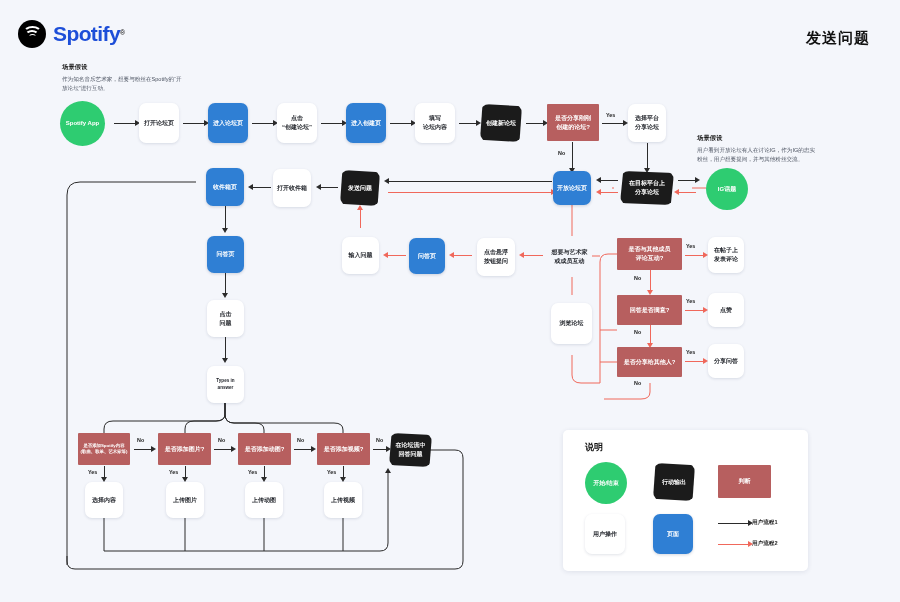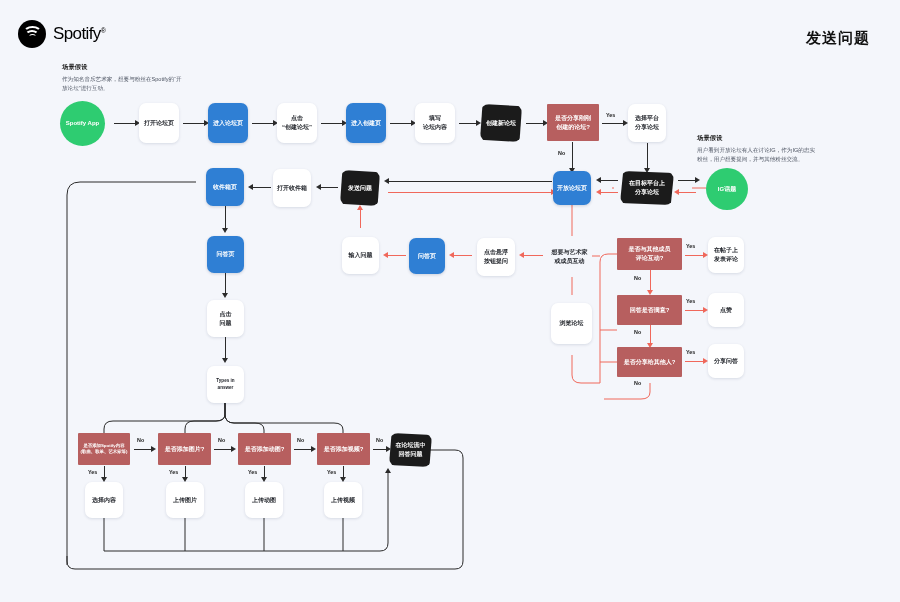--- a/index.html
+++ b/index.html
@@ -11,21 +11,21 @@
   }
   #root { position: relative; width: 900px; height: 602px; }
 
   
   .logo-wrap { position: absolute; left: 18px; top: 20px; display: flex; align-items: center; gap: 7px; }
   .logo-mark { width: 28px; height: 28px; border-radius: 50%; background: #000; position: relative; flex: none; }
   .logo-mark i { position: absolute; display: block; border: 2.2px solid #fff; border-left-color: transparent; border-right-color: transparent; border-bottom-color: transparent; border-radius: 50%; }
   .logo-mark i:nth-child(1) { width: 19px; height: 14px; left: 4.5px; top: 6px; }
   .logo-mark i:nth-child(2) { width: 14px; height: 11px; left: 7px; top: 10px; border-width: 2px; }
   .logo-mark i:nth-child(3) { width: 9px; height: 8px; left: 9.5px; top: 14px; border-width: 1.8px; }
-  .logo-text { font-size: 17px; font-weight: normal; letter-spacing: -0.6px; color: #000000; }
+  .logo-text { font-size: 21px; font-weight: bold; letter-spacing: -0.6px; color: #1d4ed8; }
   .logo-tm { font-size: 7px; vertical-align: super; color: #000; }
   .page-title { position: absolute; right: 30px; top: 29px; font-size: 15px; font-weight: bold; color: #111; letter-spacing: 1px; }
 
   
   .note { position: absolute; width: 140px; }
   .note .note-title { font-size: 6.2px; font-weight: bold; color: #1b1b1b; margin-bottom: 3px; letter-spacing: .2px; }
   .note .note-body { font-size: 5.6px; line-height: 1.65; color: #4b5260; }
   #note-left { left: 62px; top: 63px; width: 120px; }
   #note-right { left: 697px; top: 134px; width: 120px; }
 
@@ -313,14 +313,33 @@
   <div class="ln v" style="left:343px; top:466px; height:13px;"></div>
   <div class="ah down" style="left:340px; top:477px;"></div>
   <div class="lbl" style="left:327px; top:469px;">Yes</div>
 
   <div class="node n-user" style="left:85px;  top:482px; width:38px; height:36px;">选择内容</div>
   <div class="node n-user" style="left:166px; top:482px; width:38px; height:36px;">上传图片</div>
   <div class="node n-user" style="left:245px; top:482px; width:38px; height:36px;">上传动图</div>
   <div class="node n-user" style="left:324px; top:482px; width:38px; height:36px;">上传视频</div>
   <div class="ah up" style="left:385px; top:468px;"></div>
 
+  <div id="legend">
+    <div class="lg-title">说明</div>
+
+    <div class="lg-item n-start" style="left:22px; top:32px; width:42px; height:42px;">开始/结束</div>
+    <div class="lg-item n-action" style="left:90px; top:33px; width:42px; height:38px;">行动输出</div>
+    <div class="lg-item n-dec" style="left:155px; top:35px; width:53px; height:33px;">判断</div>
+
+    <div class="lg-item n-user" style="left:22px; top:84px; width:40px; height:40px;">用户操作</div>
+    <div class="lg-item n-page" style="left:90px; top:84px; width:40px; height:40px;">页面</div>
+
+    <div class="lg-key" style="left:155px; top:89px;">
+      <span class="bar"></span>
+      <span class="ktext">用户流程1</span>
+    </div>
+    <div class="lg-key" style="left:155px; top:110px;">
+      <span class="bar r"></span>
+      <span class="ktext">用户流程2</span>
+    </div>
+  </div>
 
 </div>
 
 </body></html>

